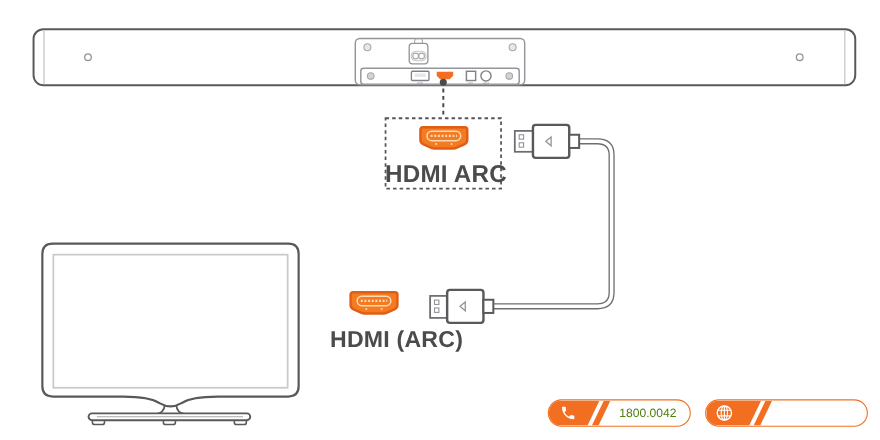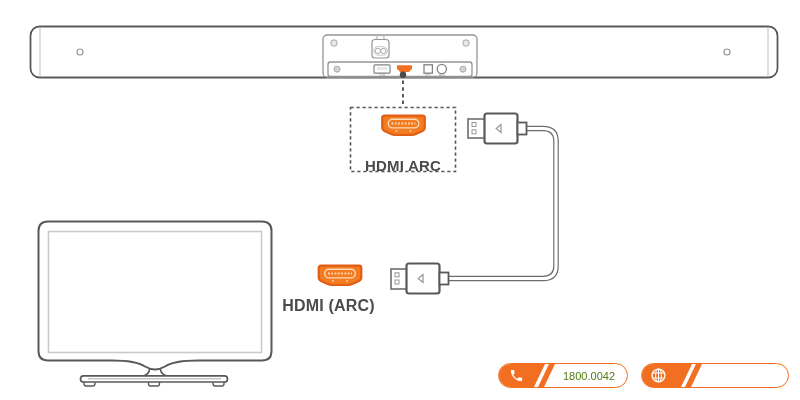--- a/index.html
+++ b/index.html
@@ -1,22 +1,22 @@
 <!DOCTYPE html>
 <html><head>
 <meta charset="utf-8">
 <style>
   html,body{margin:0;padding:0;background:#fff;}
   #stage{position:relative;width:800px;height:400px;background:#fff;overflow:hidden;
          font-family:"Liberation Sans",sans-serif;}
   #diagram-svg{position:absolute;left:0;top:0;}
   .label{position:absolute;text-align:center;font-weight:bold;color:#4a4b4d;
          letter-spacing:.2px;white-space:nowrap;}
-  #hdmi-arc-label{left:350px;top:157px;width:106px;font-size:15px;}
-  #hdmi-tv-label{left:276px;top:297px;width:105px;font-size:16px;}
+  #hdmi-arc-label{left:350px;top:145px;width:106px;font-size:22px;text-align:right;}
+  #hdmi-tv-label{left:300px;top:297px;width:105px;font-size:21px;}
   .badge{position:absolute;top:363px;height:25px;box-sizing:border-box;
          border:1.6px solid #F26F21;border-radius:13px;background:#fff;overflow:hidden;}
   .badge .seg,.badge .sliver{position:absolute;top:0;bottom:0;left:0;background:#F26F21;}
   #phone-badge{left:498px;width:130px;}
   #site-badge{left:641px;width:148px;}
   #phone-badge .seg{width:52px;clip-path:polygon(0 0,46px 0,35px 100%,0 100%);}
   #phone-badge .sliver{width:62px;clip-path:polygon(50px 0,56px 0,45px 100%,39px 100%);}
   #site-badge .seg{width:56px;clip-path:polygon(0 0,50px 0,39px 100%,0 100%);}
   #site-badge .sliver{width:66px;clip-path:polygon(54px 0,60px 0,49px 100%,43px 100%);}
   .badge .bicon{position:absolute;top:3.5px;left:10px;width:15px;height:15px;}

